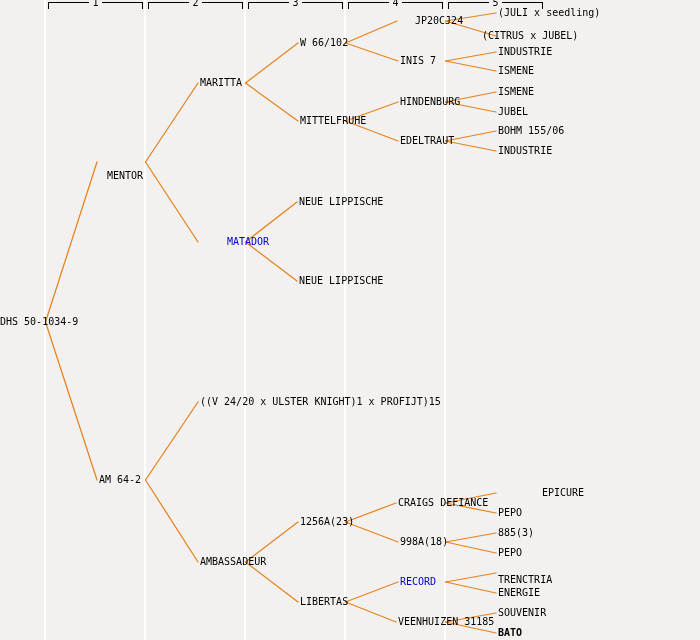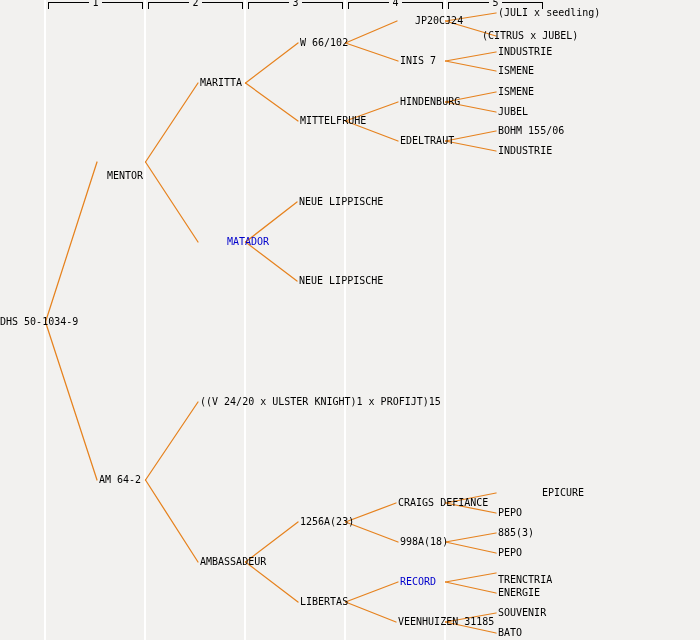--- a/index.html
+++ b/index.html
@@ -133,15 +133,15 @@
       <div class="node" style="left: 498px; top: 506px; color: rgb(0, 0, 0);">PEPO</div>
       <div class="node" style="left: 400px; top: 535px; color: rgb(0, 0, 0);">998A(18)</div>
       <div class="node" style="left: 498px; top: 526px; color: rgb(0, 0, 0);">885(3)</div>
       <div class="node" style="left: 498px; top: 546px; color: rgb(0, 0, 0);">PEPO</div>
       <div class="node" style="left: 300px; top: 595px; color: rgb(0, 0, 0);">LIBERTAS</div>
       <div class="node link" style="left: 400px; top: 575px; color: rgb(0, 0, 204);">RECORD</div>
       <div class="node" style="left: 498px; top: 566px; color: rgb(0, 0, 0); margin-top: 7px;">TRENCTRIA</div>
       <div class="node" style="left: 498px; top: 586px; color: rgb(0, 0, 0);">ENERGIE</div>
       <div class="node" style="left: 398px; top: 615px; color: rgb(0, 0, 0);">VEENHUIZEN 31185</div>
       <div class="node" style="left: 498px; top: 606px; color: rgb(0, 0, 0);">SOUVENIR</div>
-      <div class="node" style="left: 498px; top: 626px; color: rgb(0, 0, 0);">BATO</div>
+      <div class="node" style="left: 498px; top: 626px; color: rgb(0, 0, 0); font-weight: bold;">BATO</div>
     </div>
 </div>
 
 </body></html>

